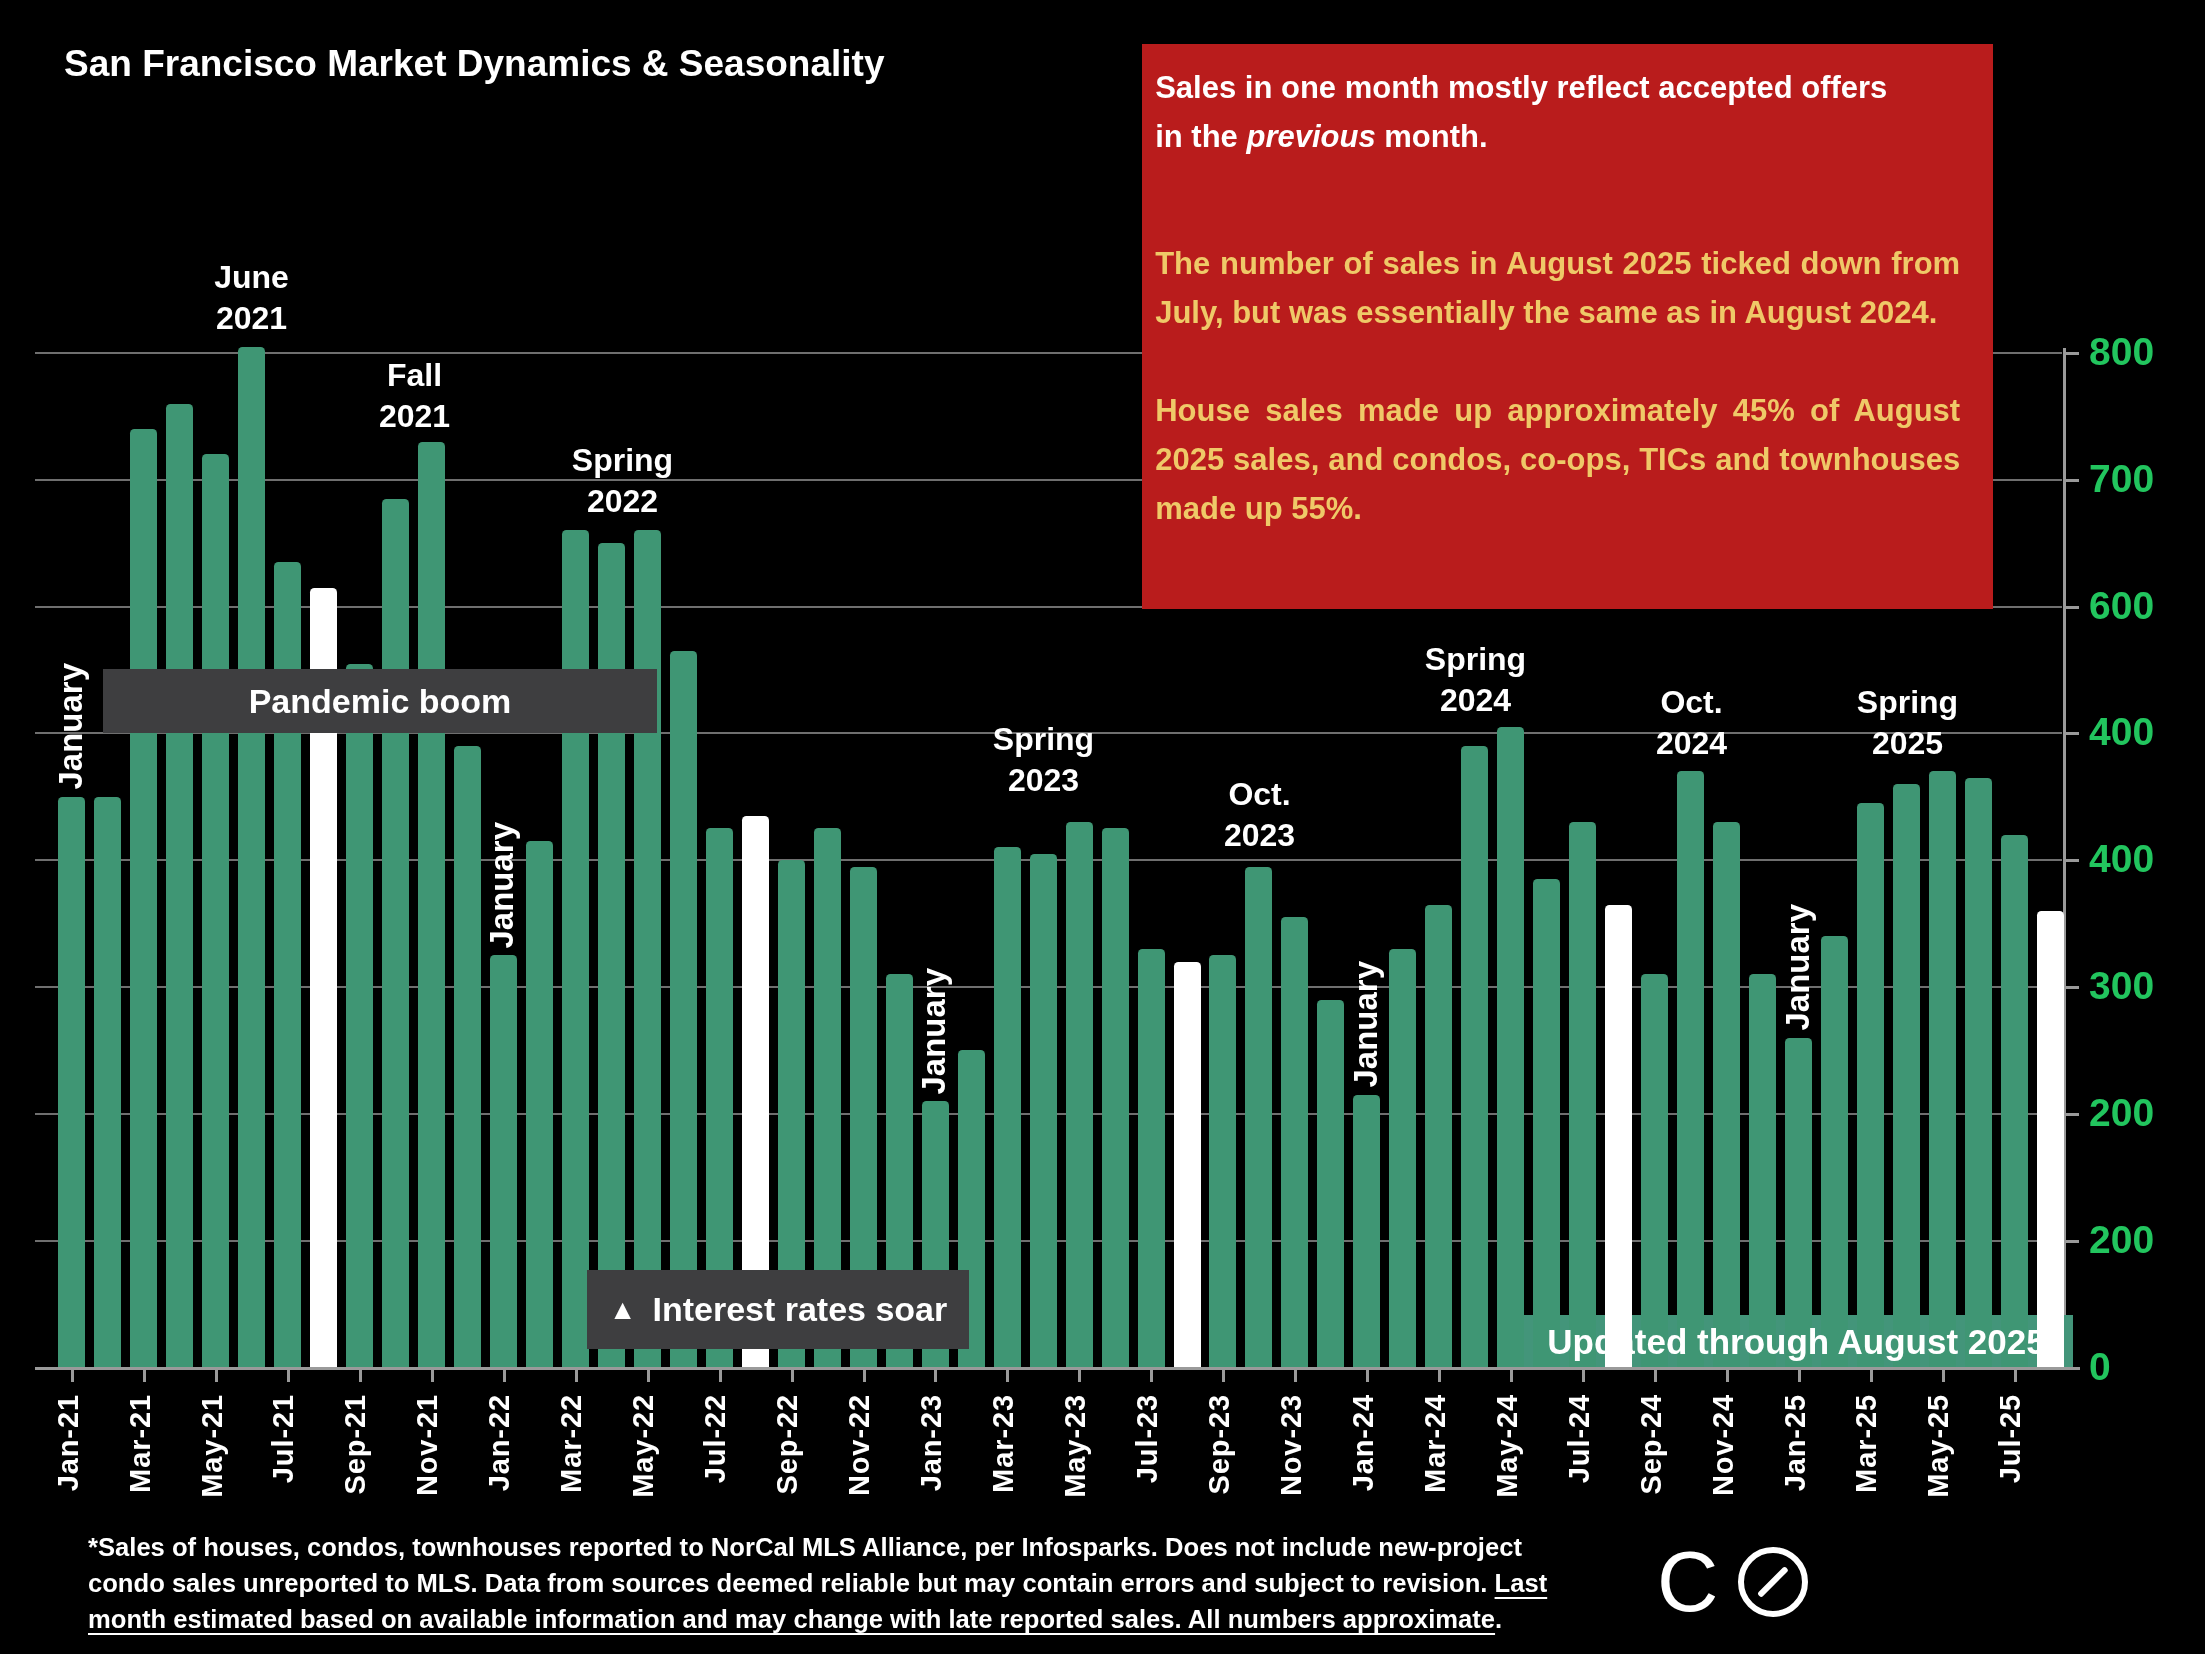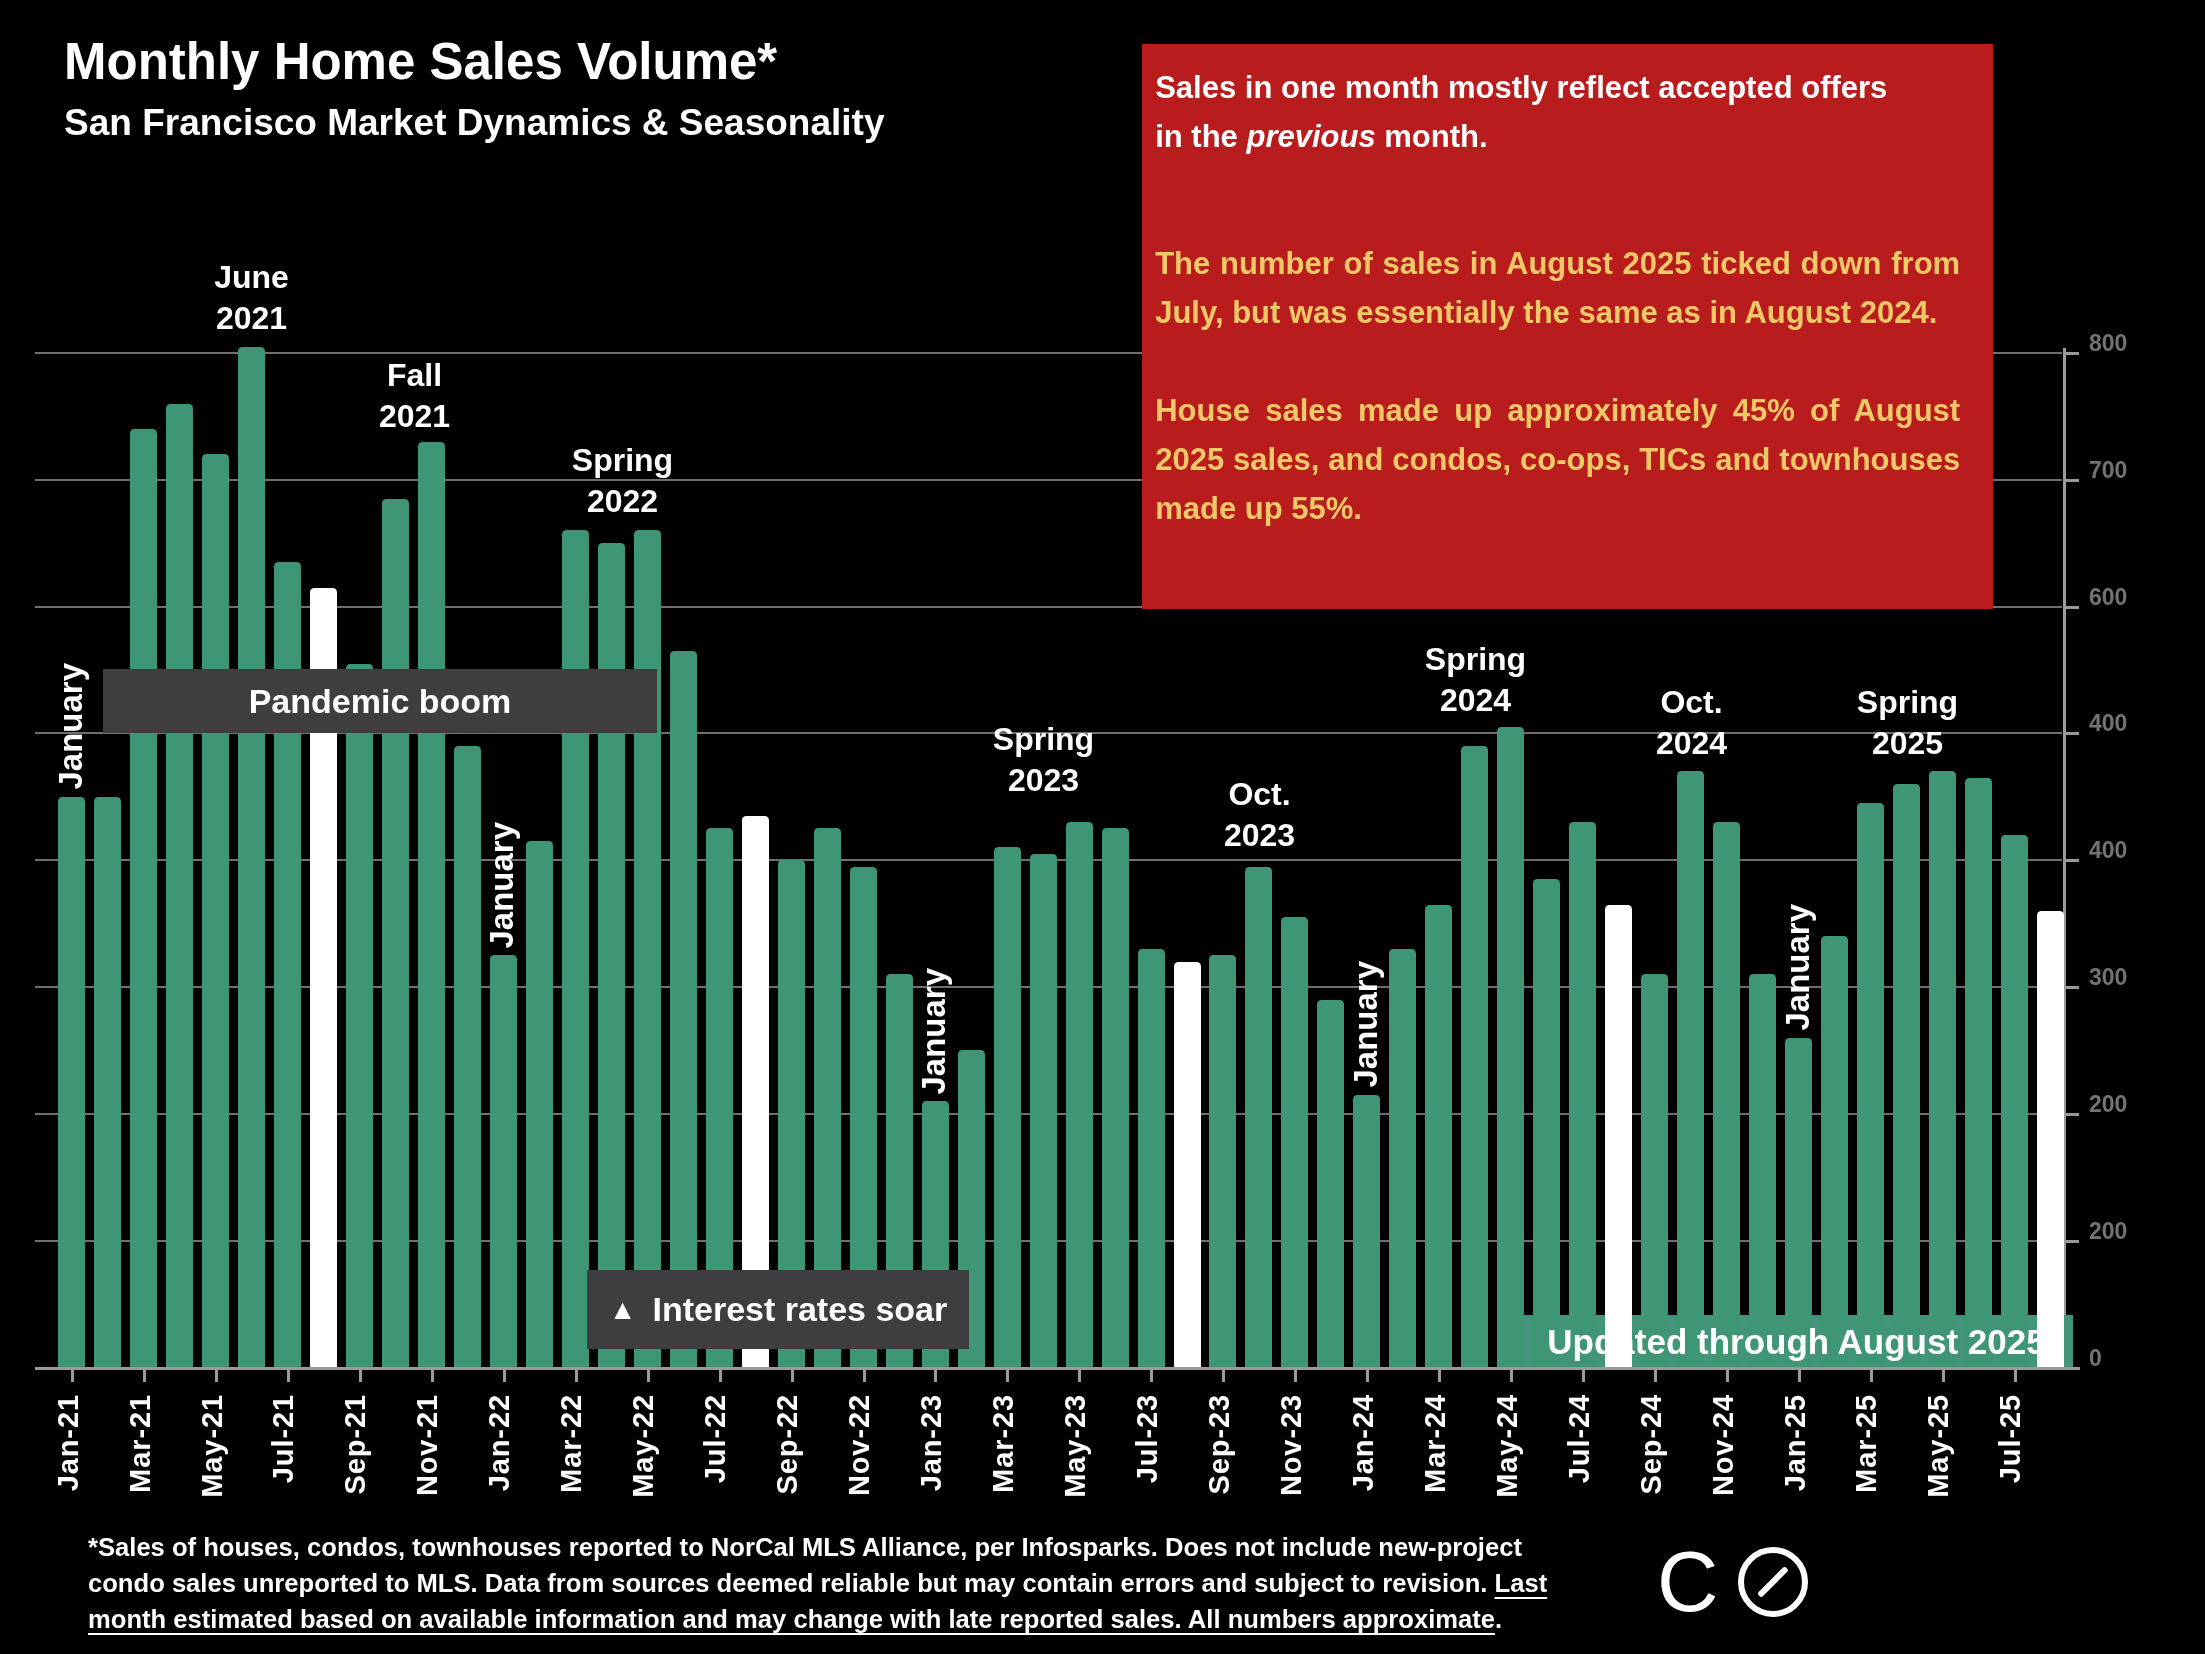--- a/index.html
+++ b/index.html
@@ -16,21 +16,21 @@
   .commentary .intro{font-size:31px;font-weight:bold;line-height:49px;color:#fff;margin-top:19.4px;}
   .commentary .para{font-size:31px;font-weight:bold;line-height:49px;color:#efc968;text-align:justify;width:805px;}
   .para.p1{margin-top:78px;}
   .para.p2{margin-top:49px;}
   .em{font-style:italic;}
   
   #chart{position:absolute;inset:0;z-index:1;}
   .gridline{position:absolute;height:1.8px;background:#6f6f6f;z-index:1;}
   .vaxis{position:absolute;width:2.6px;background:#9a9a9a;z-index:1;}
   .ytick{position:absolute;height:2.6px;background:#9a9a9a;z-index:2;}
-  .ylabel{position:absolute;font-size:23px;font-weight:bold;color:#737373;z-index:2;}
+  .ylabel{position:absolute;font-size:39px;font-weight:bold;color:#22c55e;z-index:2;}
   .xaxis{position:absolute;height:2.6px;background:#9a9a9a;z-index:4;}
   .xtick{position:absolute;width:2.6px;background:#9a9a9a;z-index:2;}
   .vtext{position:absolute;writing-mode:vertical-rl;transform:rotate(180deg);white-space:nowrap;font-weight:bold;color:#fff;}
   .xlabel{font-size:29px;letter-spacing:0.9px;z-index:2;}
   .janlabel{font-size:33px;z-index:4;}
   .bar{position:absolute;border-radius:4.4px 4.4px 0 0;z-index:3;}
   .season{position:absolute;width:265px;text-align:center;font-size:32px;font-weight:bold;line-height:41px;color:#fff;z-index:4;}
   .pandemic-box{position:absolute;left:103px;top:669px;width:554px;height:64px;background:#3e3e40;z-index:4;
     display:flex;align-items:center;justify-content:center;font-size:34px;font-weight:bold;}
   .interest-box{position:absolute;left:587px;top:1270px;width:382px;height:79px;background:#3e3e40;z-index:4;
@@ -50,21 +50,20 @@
     margin:0 14px 0 3.5px;flex:0 0 auto;}
   .logo .oslash::after{content:"";position:absolute;left:50%;top:50%;width:6.2px;height:39px;background:#fff;
     transform:translate(-50%,-50%) rotate(45deg);border-radius:2.6px;}
 </style>
 </head>
 <body>
 
 <div class="stage">
 
   <div class="title-block">
-    <div class="page-title">Monthly Home Sales Volume*</div>
     <div class="page-subtitle">San Francisco Market Dynamics &amp; Seasonality</div>
   </div>
 
   <div class="commentary">
     <div class="intro">
       <div>Sales in one month mostly reflect accepted offers</div>
       <div><span>in the </span><span class="em">previous</span><span> month.</span></div>
     </div>
     <div class="para p1">The number of sales in August 2025 ticked down from July, but was essentially the same as in August 2024.</div>
     <div class="para p2">House sales made up approximately 45% of August 2025 sales, and condos, co-ops, TICs and townhouses made up 55%.</div>

